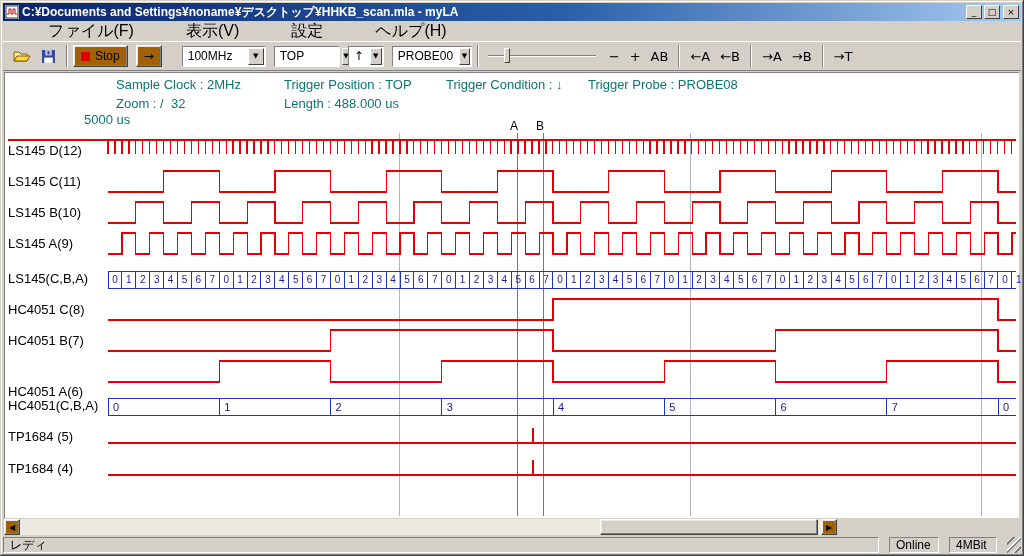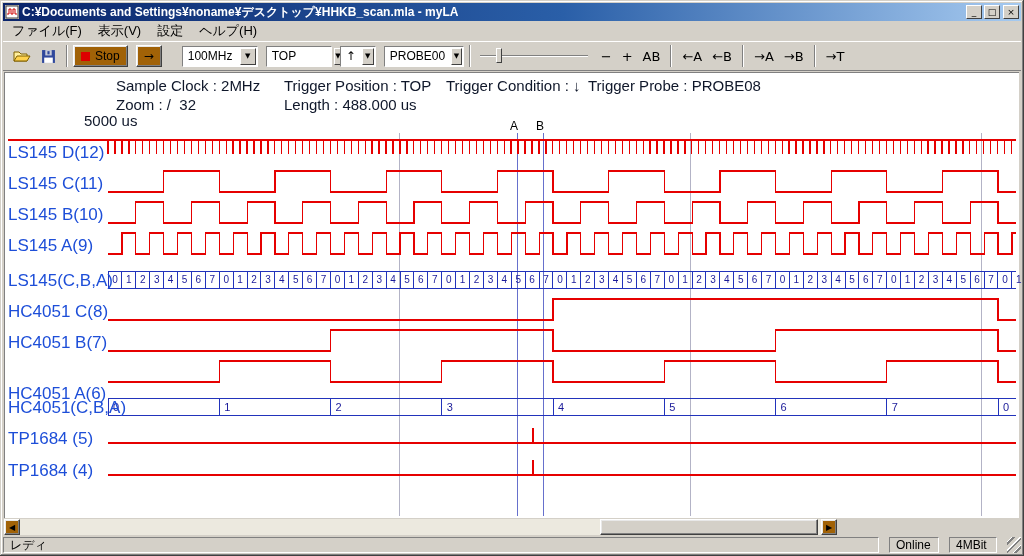--- a/index.html
+++ b/index.html
@@ -6,43 +6,43 @@
   body{margin:0;background:#808080;font-family:"Liberation Sans",sans-serif;}
   .window{position:relative;width:1024px;height:556px;background:#d4d0c8;overflow:hidden;
     box-shadow:inset -1px -1px 0 #404040,inset 1px 1px 0 #d4d0c8,inset -2px -2px 0 #808080,inset 2px 2px 0 #fff;}
   .titlebar{position:absolute;left:3px;top:3px;right:3px;height:18px;display:flex;align-items:center;gap:3px;
     padding:0 2px;background:linear-gradient(90deg,#0a246a 0%,#2a5fa8 55%,#a6caf0 100%);}
   .title-text{color:#fff;font-weight:bold;font-size:12px;white-space:nowrap;overflow:hidden;flex:1;}
   .title-buttons{margin-left:auto;display:flex;}
   .tbtn{width:16px;height:14px;background:#d4d0c8;border:1px solid;border-color:#fff #404040 #404040 #fff;
     font-size:9px;line-height:11px;text-align:center;margin-left:2px;font-family:"DejaVu Sans",sans-serif;}
   .menubar{position:absolute;left:3px;top:21px;right:3px;height:20px;display:flex;align-items:center;padding-left:1px;}
-  .menu-item{padding:3px 8px;font-size:13px;}
+  .menu-item{padding:3px 8px;font-size:16px;margin-left:36px;}
   .toolbar{position:absolute;left:3px;top:41px;right:3px;height:30px;display:flex;align-items:center;
     padding-left:6px;border-top:1px solid #fff;border-bottom:1px solid #808080;}
   .icon-btn{width:26px;height:22px;display:flex;align-items:center;justify-content:center;background:transparent;border:1px solid transparent;}
   .btn3d{background:#a16207;border:1px solid;border-color:#fff #404040 #404040 #fff;
     box-shadow:inset -1px -1px 0 #808080,inset 1px 1px 0 #e8e8e8;display:flex;align-items:center;justify-content:center;
     height:22px;font-size:12px;padding:0 7px;}
   .stop-sq{width:9px;height:9px;background:#dd0000;display:inline-block;margin-right:5px;}
   .tb-sep{width:2px;height:22px;border-left:1px solid #808080;border-right:1px solid #fff;margin:0 5px;}
   .combo{display:flex;align-items:center;height:21px;background:#fff;border:1px solid;border-color:#808080 #fff #fff #808080;margin-left:8px;}
   .combo .val{padding:0 5px;font-size:12px;flex:1;white-space:nowrap;}
   .combo .arrow{width:16px;height:17px;margin:1px;background:#d4d0c8;border:1px solid;border-color:#fff #404040 #404040 #fff;
     font-size:7px;display:flex;align-items:center;justify-content:center;font-family:"DejaVu Sans",sans-serif;}
   .slider{position:relative;width:108px;height:22px;margin:0 8px 0 4px;}
   .groove{position:absolute;left:0;right:0;top:10px;height:2px;border-top:1px solid #808080;border-bottom:1px solid #fff;}
   .sthumb{position:absolute;left:16px;top:3px;width:6px;height:15px;background:#d4d0c8;border:1px solid;border-color:#fff #404040 #404040 #fff;}
   .flat{padding:1px 5px;font-size:13px;background:transparent;border:none;font-family:"DejaVu Sans",sans-serif;}
   .white-bg{position:absolute;left:4px;top:72px;width:1015px;height:446px;background:#fff;
     border-top:1px solid #808080;border-left:1px solid #808080;}
-  .info-text{position:absolute;font-size:15px;color:#0f172a;z-index:3;white-space:pre;}
+  .info-text{position:absolute;font-size:13px;color:#0f766e;z-index:3;white-space:pre;}
   #wave-svg{position:absolute;left:0;top:0;z-index:2;pointer-events:none;}
   #channel-labels{position:absolute;left:0;top:0;z-index:3;}
-  .ch-label{position:absolute;left:8px;height:16px;font-size:17px;color:#1d4ed8;white-space:nowrap;}
+  .ch-label{position:absolute;left:8px;height:16px;font-size:13px;color:#000000;white-space:nowrap;}
   .hscroll{position:absolute;left:4px;top:519px;width:833px;height:16px;background:#ece9df;z-index:4;}
   .sb-btn{position:absolute;top:0;width:16px;height:16px;padding:0;font-size:8px;}
   .sb-thumb{position:absolute;left:596px;top:0;width:218px;height:16px;background:#d4d0c8;border:1px solid;
     border-color:#fff #404040 #404040 #fff;box-shadow:inset -1px -1px 0 #808080,inset 1px 1px 0 #e8e8e8;}
   .statusbar{position:absolute;left:3px;top:537px;right:3px;height:16px;display:flex;gap:10px;align-items:stretch;z-index:5;}
   .sb-panel{border:1px solid;border-color:#808080 #fff #fff #808080;font-size:12px;padding:0 6px;display:flex;align-items:center;}
   .sb-ready{flex:1;}
   .grip{width:14px;border:none;background:
     repeating-linear-gradient(135deg,transparent 0 3px,#fff 3px 4px,#808080 4px 6px);}
 </style>
@@ -92,21 +92,21 @@
             <rect x="3" y="8" width="8" height="5" fill="#fff"></rect>
           </svg>
       </span>
     </button>
     <span class="tb-sep"></span>
     <button class="btn3d">
       <span class="stop-sq"></span>
       <span>Stop</span>
     </button>
     <button class="btn3d" style="margin-left:8px;font-family:'DejaVu Sans',sans-serif;">→</button>
-    <div class="combo" style="width:76px;margin-left:20px;">
+    <div class="combo" style="width:84px;margin-left:20px;">
       <span class="val">100MHz</span>
       <span class="arrow">▼</span>
     </div>
     <div class="combo" style="width:66px;gap:32px;">
       <span class="val">TOP</span>
       <span class="arrow">▼</span>
     </div>
     <div class="combo" style="width:36px;">
       <span class="val" style="font-family:'DejaVu Sans',sans-serif;">↑</span>
       <span class="arrow">▼</span>

